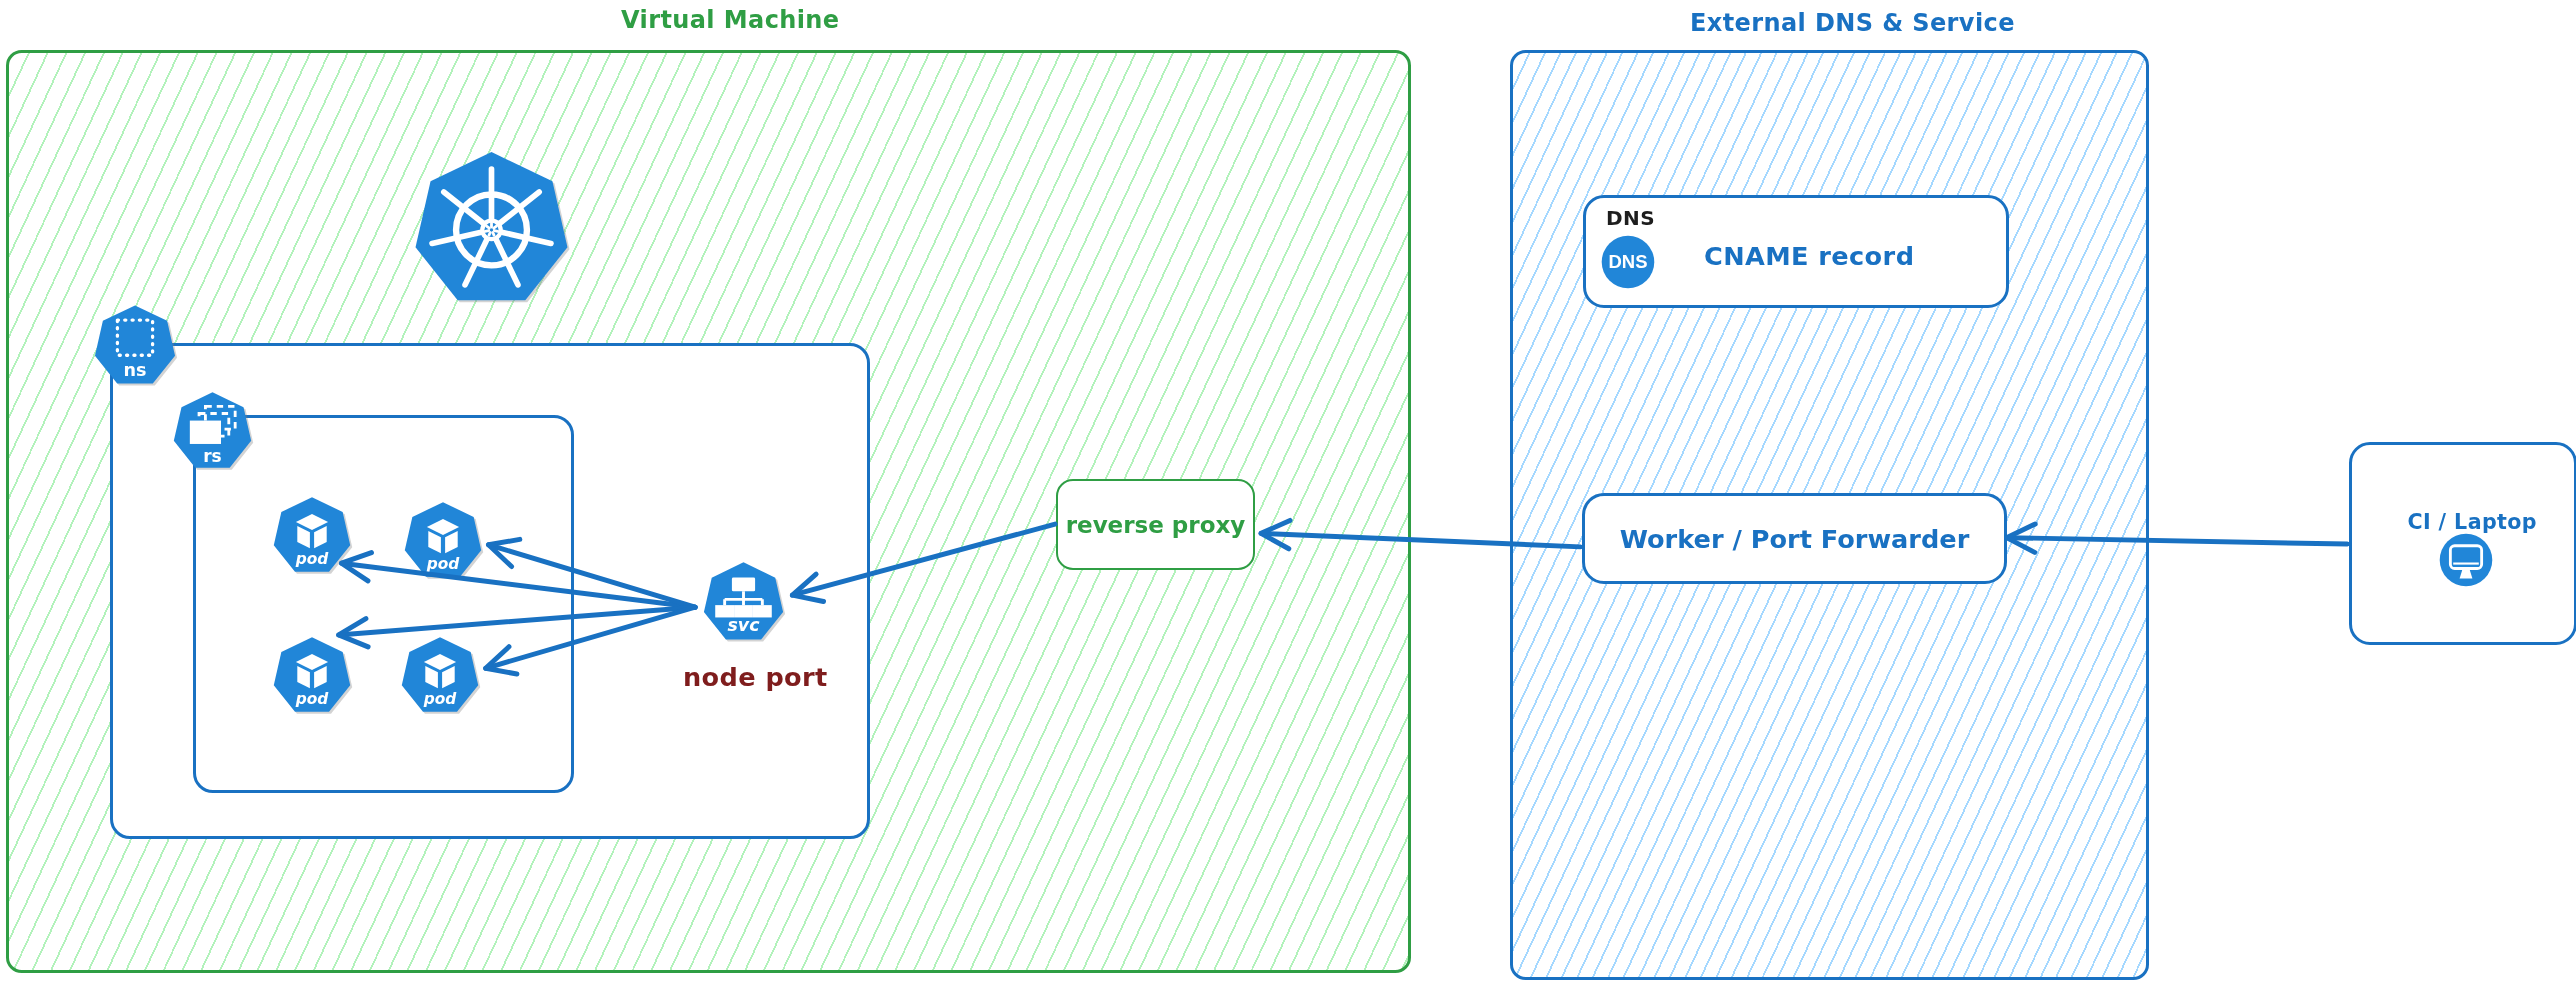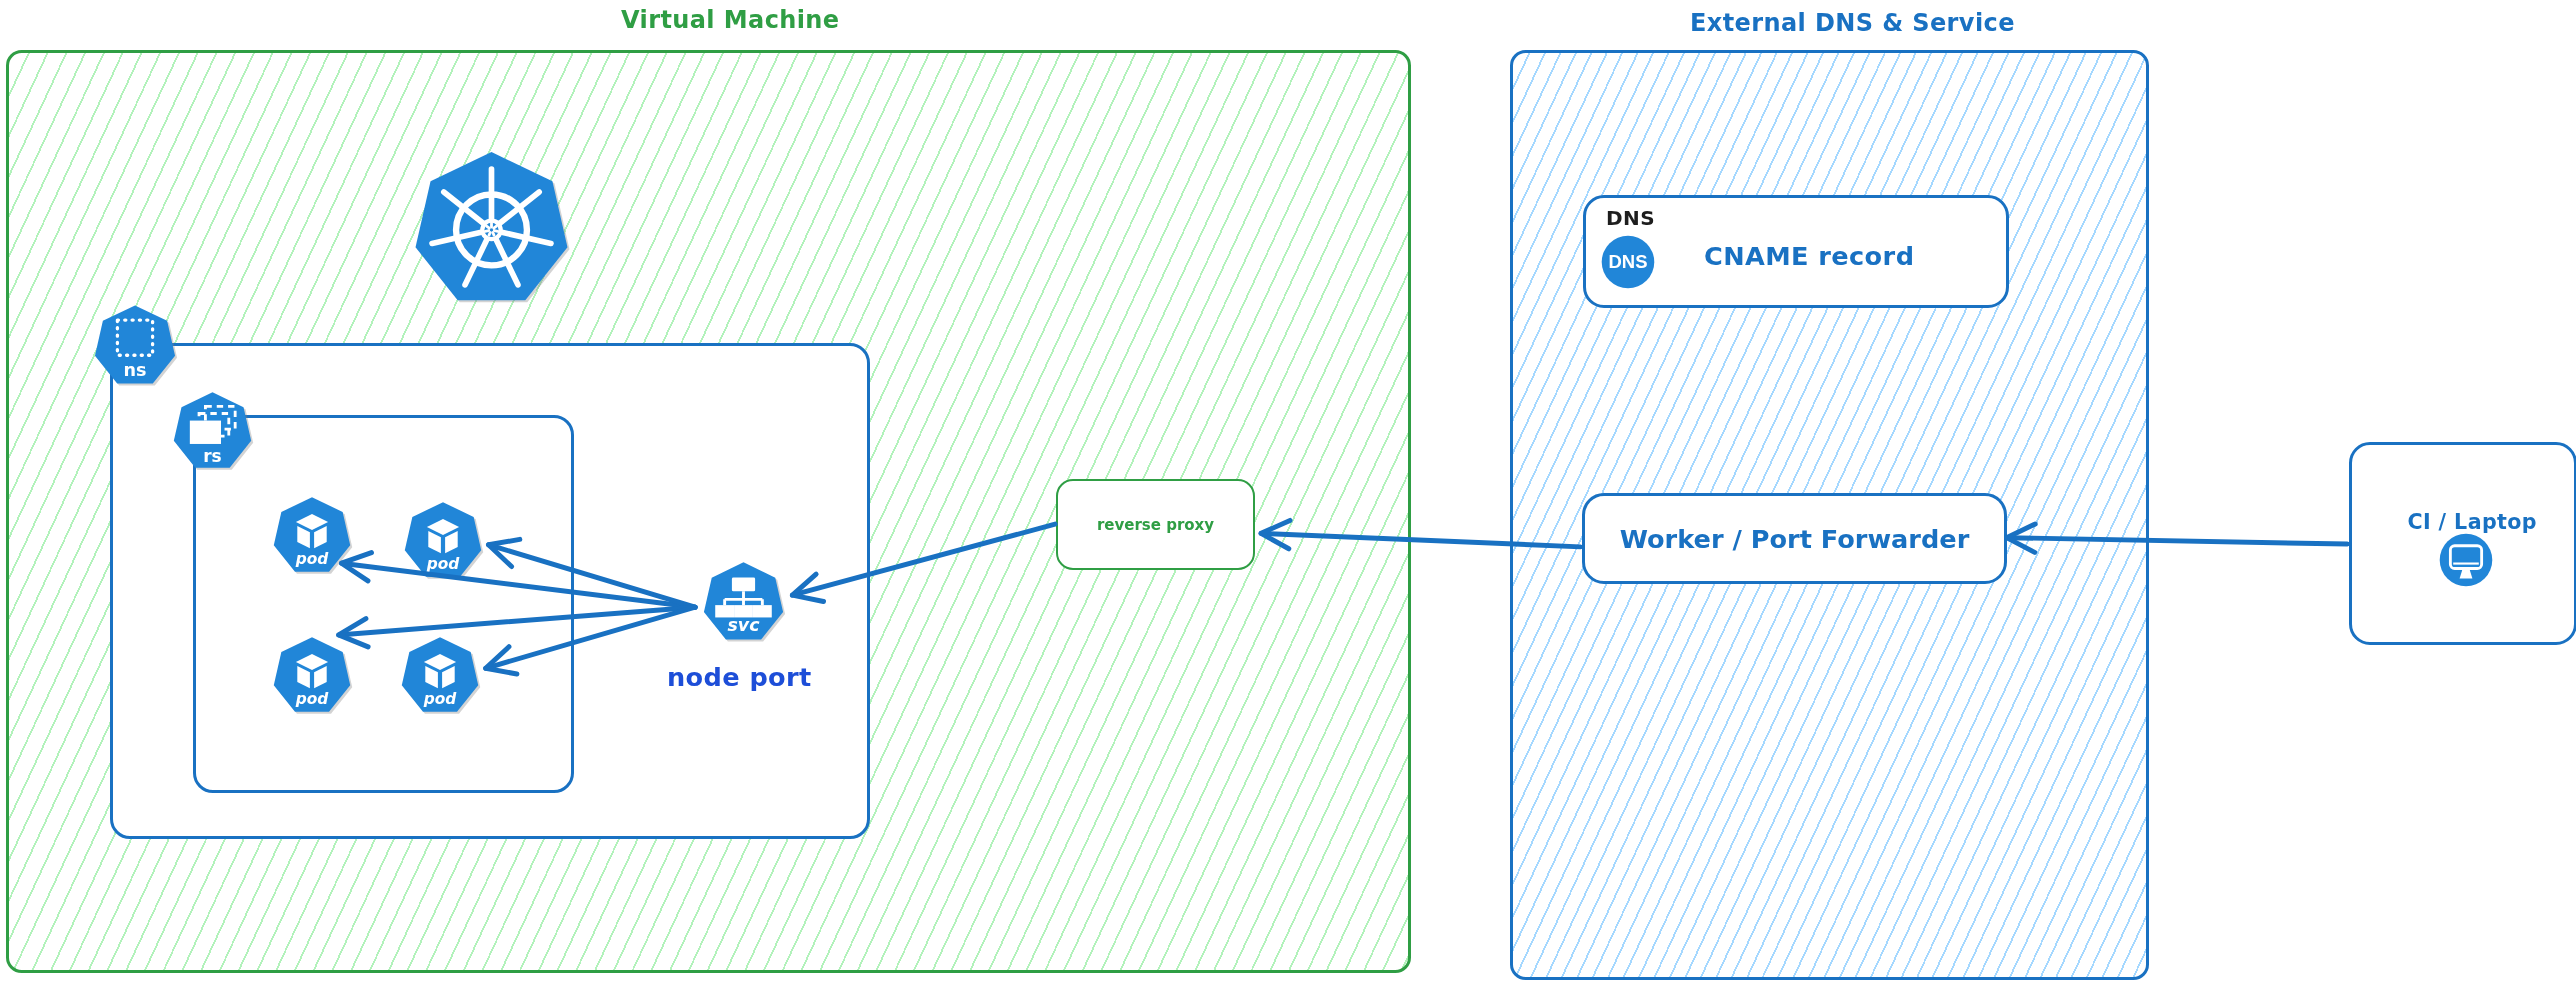--- a/index.html
+++ b/index.html
@@ -15,31 +15,31 @@
   .vm-container{left:6.4px;top:50px;width:1399px;height:917px;border:3.6px solid #2f9e44;
     background:repeating-linear-gradient(115deg,#b2f2bb 0 1.8px,rgba(255,255,255,0) 1.8px 17px);}
   .ext-container{left:1510px;top:50px;width:633px;height:924px;border:3.6px solid #1971c2;
     background:repeating-linear-gradient(115deg,#a5d8ff 0 1.8px,rgba(255,255,255,0) 1.8px 14px);}
 
   .panel{background:#fff;border:3.6px solid #1971c2;border-radius:20px;}
   .ns-box{left:110px;top:343px;width:754px;height:490px;}
   .rs-box{left:193px;top:415px;width:375px;height:372px;}
   .proxy-box{left:1056px;top:479px;width:195px;height:87px;border:2.8px solid #2f9e44;border-radius:17px;
     display:flex;align-items:center;justify-content:center;}
-  .proxy-box span{font-size:15px;color:#2f9e44;font-weight:600;}
+  .proxy-box span{font-size:23px;color:#2f9e44;font-weight:600;}
   .dns-box{left:1583px;top:195px;width:420px;height:107px;border-radius:21px;}
   .worker-box{left:1582px;top:493px;width:419px;height:85px;border-radius:22px;
     display:flex;align-items:center;justify-content:center;}
   .worker-box span{font-size:25.6px;color:#1971c2;font-weight:600;white-space:nowrap;}
   .ci-box{left:2349px;top:442px;width:222px;height:197px;border-radius:21px;}
 
   .icon{filter:drop-shadow(2.1px 2.8px 0 rgba(130,130,130,.35));}
   .icon text{font-family:"DejaVu Sans",sans-serif;font-weight:600;}
 
-  .caption{font-size:25.6px;font-weight:600;color:#1d4ed8;text-align:right;white-space:nowrap;}
+  .caption{font-size:25.6px;font-weight:600;color:#7f1d1d;text-align:right;white-space:nowrap;margin-left:16px;}
   .dns-tag{left:1606px;top:206px;font-size:20px;font-weight:700;color:#1e1e1e;}
   .cname{left:1704px;top:241px;width:220px;font-size:25.6px;font-weight:600;color:#1971c2;text-align:left;white-space:nowrap;}
   .ci-label{left:2381px;top:510px;width:156px;font-size:20.6px;font-weight:600;color:#1971c2;text-align:right;white-space:nowrap;}
   svg{display:block;}
   #arrow-layer{position:absolute;left:0;top:0;z-index:30;pointer-events:none;}
   .panel,.container{position:absolute;}
   .z10{z-index:10;} .z20{z-index:20;}
 </style>
 </head>
 <body>

